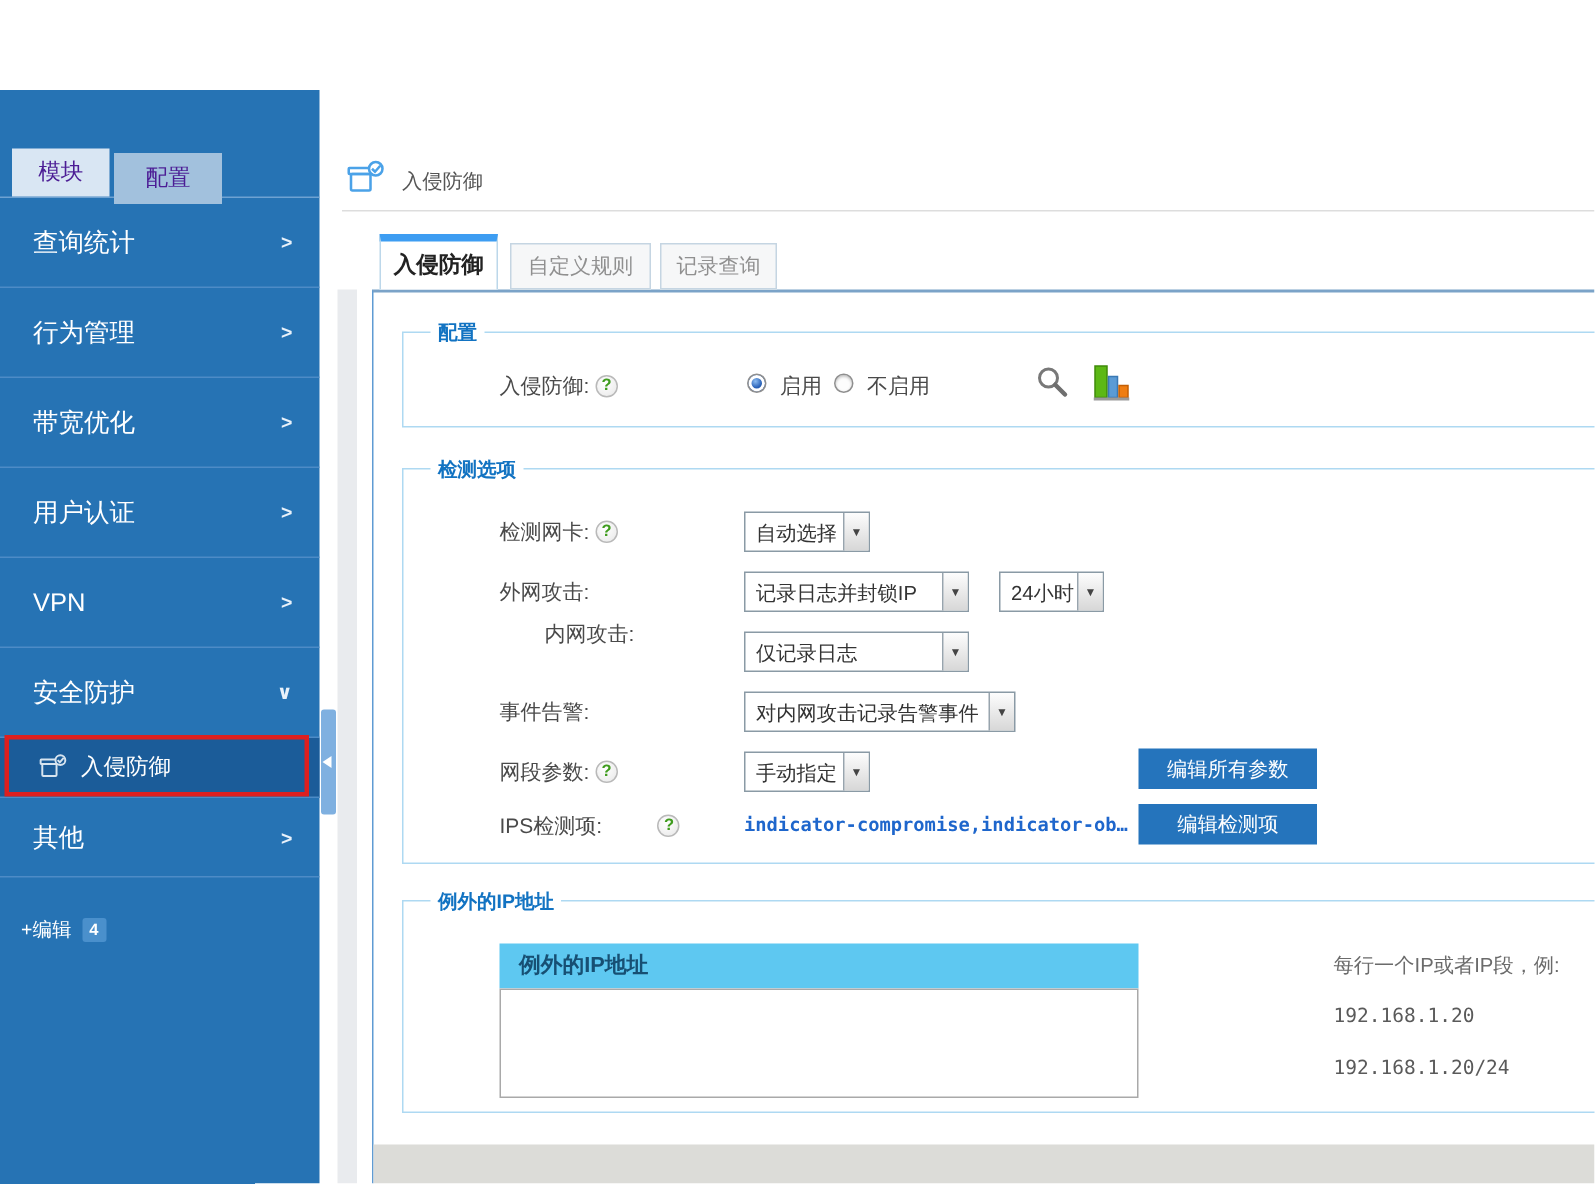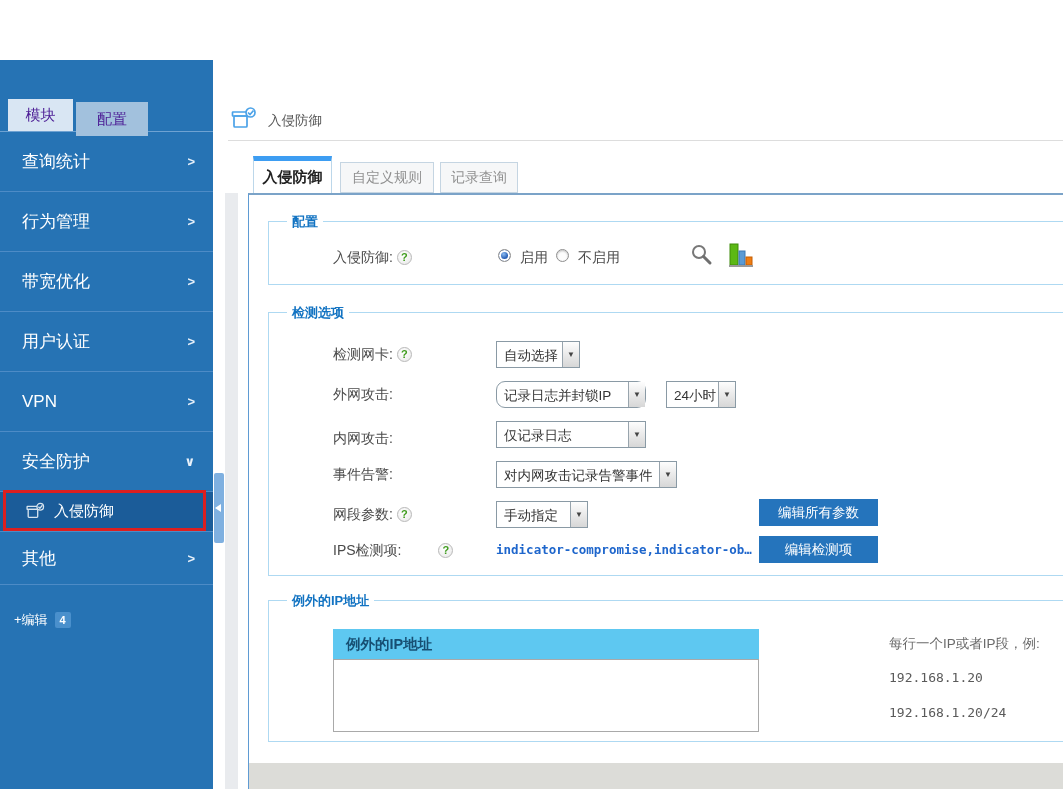--- a/index.html
+++ b/index.html
@@ -214,50 +214,50 @@
       <span class="help">?</span>
     </div>
     <div class="sel" style="left:227px; top:28px; width:84px;">
       <span class="sel-text">自动选择</span>
       <span class="sel-btn">▼</span>
     </div>
 
     <div class="row-label" style="top:68px;">
       <span>外网攻击:</span>
     </div>
-    <div class="sel" style="left:227px; top:68px; width:150px;border-radius:9px;">
+    <div class="sel" style="left:227px; top:68px; width:150px;">
       <span class="sel-text">记录日志并封锁IP</span>
       <span class="sel-btn">▼</span>
     </div>
     <div class="sel" style="left:397px; top:68px; width:70px;">
       <span class="sel-text">24小时</span>
       <span class="sel-btn">▼</span>
     </div>
 
-    <div class="row-label" style="top:112px;">
+    <div class="row-label" style="top:96px;margin-left:30px;">
       <span>内网攻击:</span>
     </div>
     <div class="sel" style="left:227px; top:108px; width:150px;">
       <span class="sel-text">仅记录日志</span>
       <span class="sel-btn">▼</span>
     </div>
 
     <div class="row-label" style="top:148px;">
       <span>事件告警:</span>
     </div>
     <div class="sel" style="left:227px; top:148px; width:181px;">
       <span class="sel-text">对内网攻击记录告警事件</span>
       <span class="sel-btn">▼</span>
     </div>
 
     <div class="row-label" style="top:188px;">
       <span>网段参数:</span>
       <span class="help">?</span>
     </div>
-    <div class="sel" style="left:227px; top:188px; width:92px;">
+    <div class="sel" style="left:227px; top:188px; width:84px;">
       <span class="sel-text">手动指定</span>
       <span class="sel-btn">▼</span>
     </div>
     <div class="btn" style="left:490px; top:186px;">编辑所有参数</div>
 
     <div class="row-label" style="top:224px;gap:37px;">
       <span>IPS检测项:</span>
       <span class="help">?</span>
     </div>
     <div class="ips-val" style="top:229px;">indicator-compromise,indicator-ob…</div>

